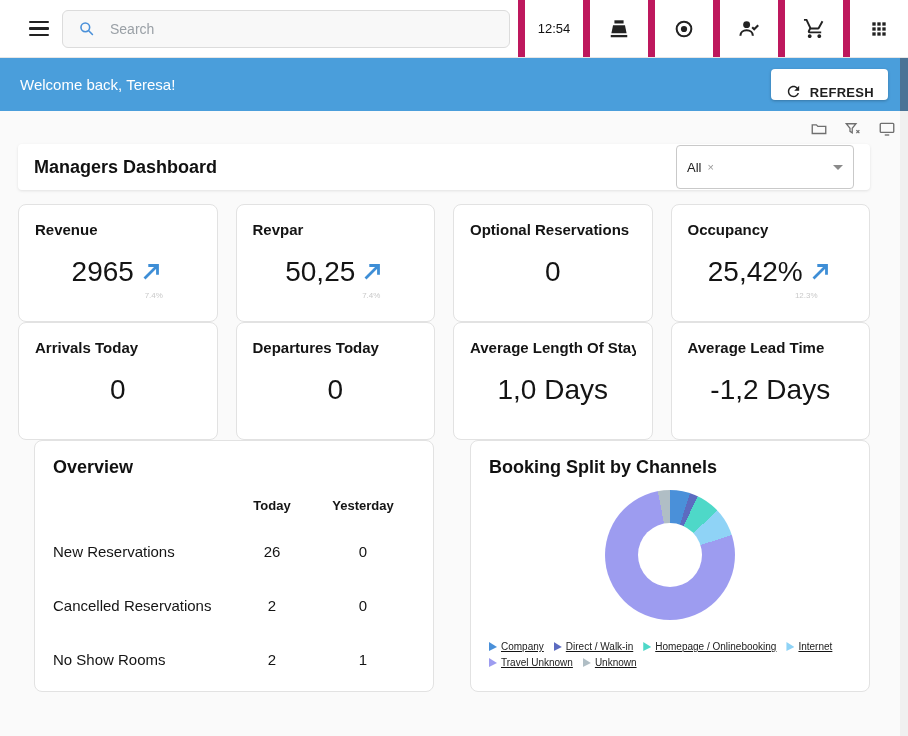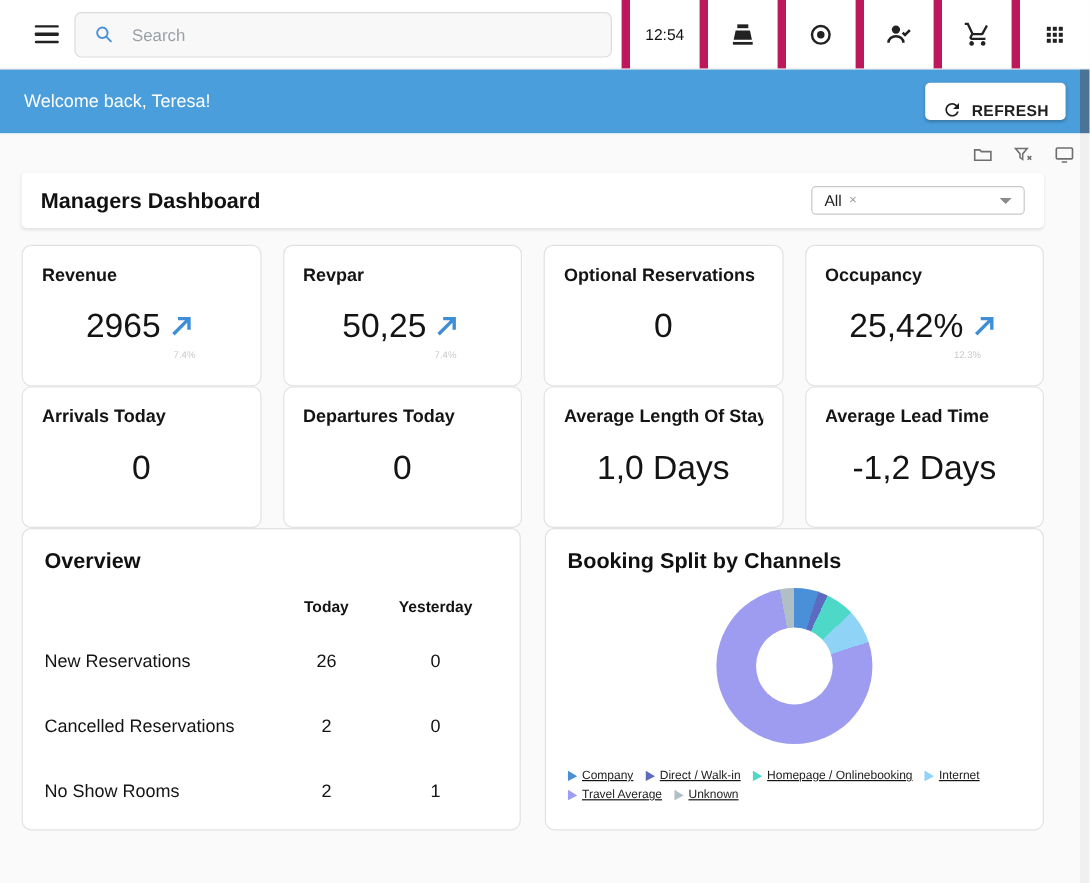--- a/index.html
+++ b/index.html
@@ -22,35 +22,35 @@
   .banner{height:53px;background:#4a9edb;display:flex;align-items:center;padding:16px 20px;box-sizing:border-box;}
   .welcome{color:#fff;font-size:15px;}
   .refresh-btn{margin-left:auto;height:31px;background:#fff;border:none;border-radius:4px;padding:0 14px;display:flex;align-items:flex-end;gap:8px;font-size:13px;font-weight:600;color:#1f1f1f;box-shadow:0 1px 3px rgba(0,0,0,.25);cursor:pointer;font-family:inherit;letter-spacing:.3px;}
   
   .mini-toolbar{display:flex;justify-content:flex-end;align-items:center;gap:16px;padding:9px 12px 4px;}
   .mini-toolbar svg{cursor:pointer;display:block;}
   
   .content{padding:2px 38px 0 18px;}
   .header-card{background:#fff;border-radius:4px;box-shadow:0 1px 3px rgba(0,0,0,.1);padding:8px 16px;display:flex;align-items:center;justify-content:space-between;margin-bottom:14px;height:46px;box-sizing:border-box;}
   .page-title{font-size:18px;font-weight:bold;color:#111;}
-  .filter-select{width:178px;height:24px;border:1px solid #c9c9c9;border-radius:4px;display:flex;align-items:center;padding:0 10px;gap:6px;box-sizing:border-box;background:#fff;cursor:pointer;}
+  .filter-select{width:178px;height:44px;border:1px solid #c9c9c9;border-radius:4px;display:flex;align-items:center;padding:0 10px;gap:6px;box-sizing:border-box;background:#fff;cursor:pointer;}
   .chip-text{font-size:13px;color:#222;}
   .chip-x{font-size:11px;color:#999;cursor:pointer;line-height:1;}
   .caret{margin-left:auto;width:0;height:0;border-left:5px solid transparent;border-right:5px solid transparent;border-top:5px solid #8a8a8a;}
   
   .kpi-grid{display:grid;grid-template-columns:repeat(4,1fr);gap:16px 18px;}
   .kpi{background:#fff;border:1px solid #e2e2e2;border-radius:8px;height:118px;padding:16px 16px 10px;box-sizing:border-box;position:relative;overflow:hidden;}
   .kpi-title{font-size:15px;font-weight:bold;color:#141414;white-space:nowrap;overflow:hidden;}
   .kpi-value-row{display:flex;align-items:center;justify-content:center;gap:4px;margin-top:18px;}
   .kpi-value{font-size:28px;color:#141414;}
   .kpi-change{text-align:center;font-size:8px;color:#c9c9c9;margin-top:3px;transform:translateX(36px);}
   .trend{display:flex;align-items:center;}
   
   .bottom-grid{display:grid;grid-template-columns:1fr 1fr;gap:20px;}
-  .panel{background:#fff;border:1px solid #e2e2e2;border-radius:8px;padding:16px 18px;box-sizing:border-box;height:252px;}
+  .panel{background:#fff;border:1px solid #e2e2e2;border-radius:8px;padding:16px 18px;box-sizing:border-box;height:252px;margin-left:16px;}
   .panel-title{font-size:18px;font-weight:bold;color:#111;}
   .ov-table{margin-top:8px;}
   .ov-row{display:grid;grid-template-columns:1fr 78px 104px;align-items:center;height:54px;}
   .ov-row.ov-head{height:38px;}
   .ov-col{text-align:center;font-weight:bold;font-size:13px;color:#141414;}
   .ov-label{font-size:15px;color:#141414;}
   .ov-val{text-align:center;font-size:15px;color:#141414;}
   
   .chart-wrap{display:flex;flex-direction:column;height:calc(100% - 26px);text-decoration:underline;}
   .donut{width:130px;height:130px;border-radius:50%;margin:12px auto 0;position:relative;background:#9d9cf0;}
@@ -276,21 +276,21 @@
           <div class="legend-item">
             <span class="legend-marker" style="background: rgb(78, 216, 200);"></span>
             <span>Homepage / Onlinebooking</span>
           </div>
           <div class="legend-item">
             <span class="legend-marker" style="background: rgb(143, 211, 246);"></span>
             <span>Internet</span>
           </div>
           <div class="legend-item">
             <span class="legend-marker" style="background: rgb(157, 156, 240);"></span>
-            <span>Travel Average</span>
+            <span>Travel Unknown</span>
           </div>
           <div class="legend-item">
             <span class="legend-marker" style="background: rgb(176, 190, 197);"></span>
             <span>Unknown</span>
           </div>
         </div>
       </div>
     </div>
 
   </div>

